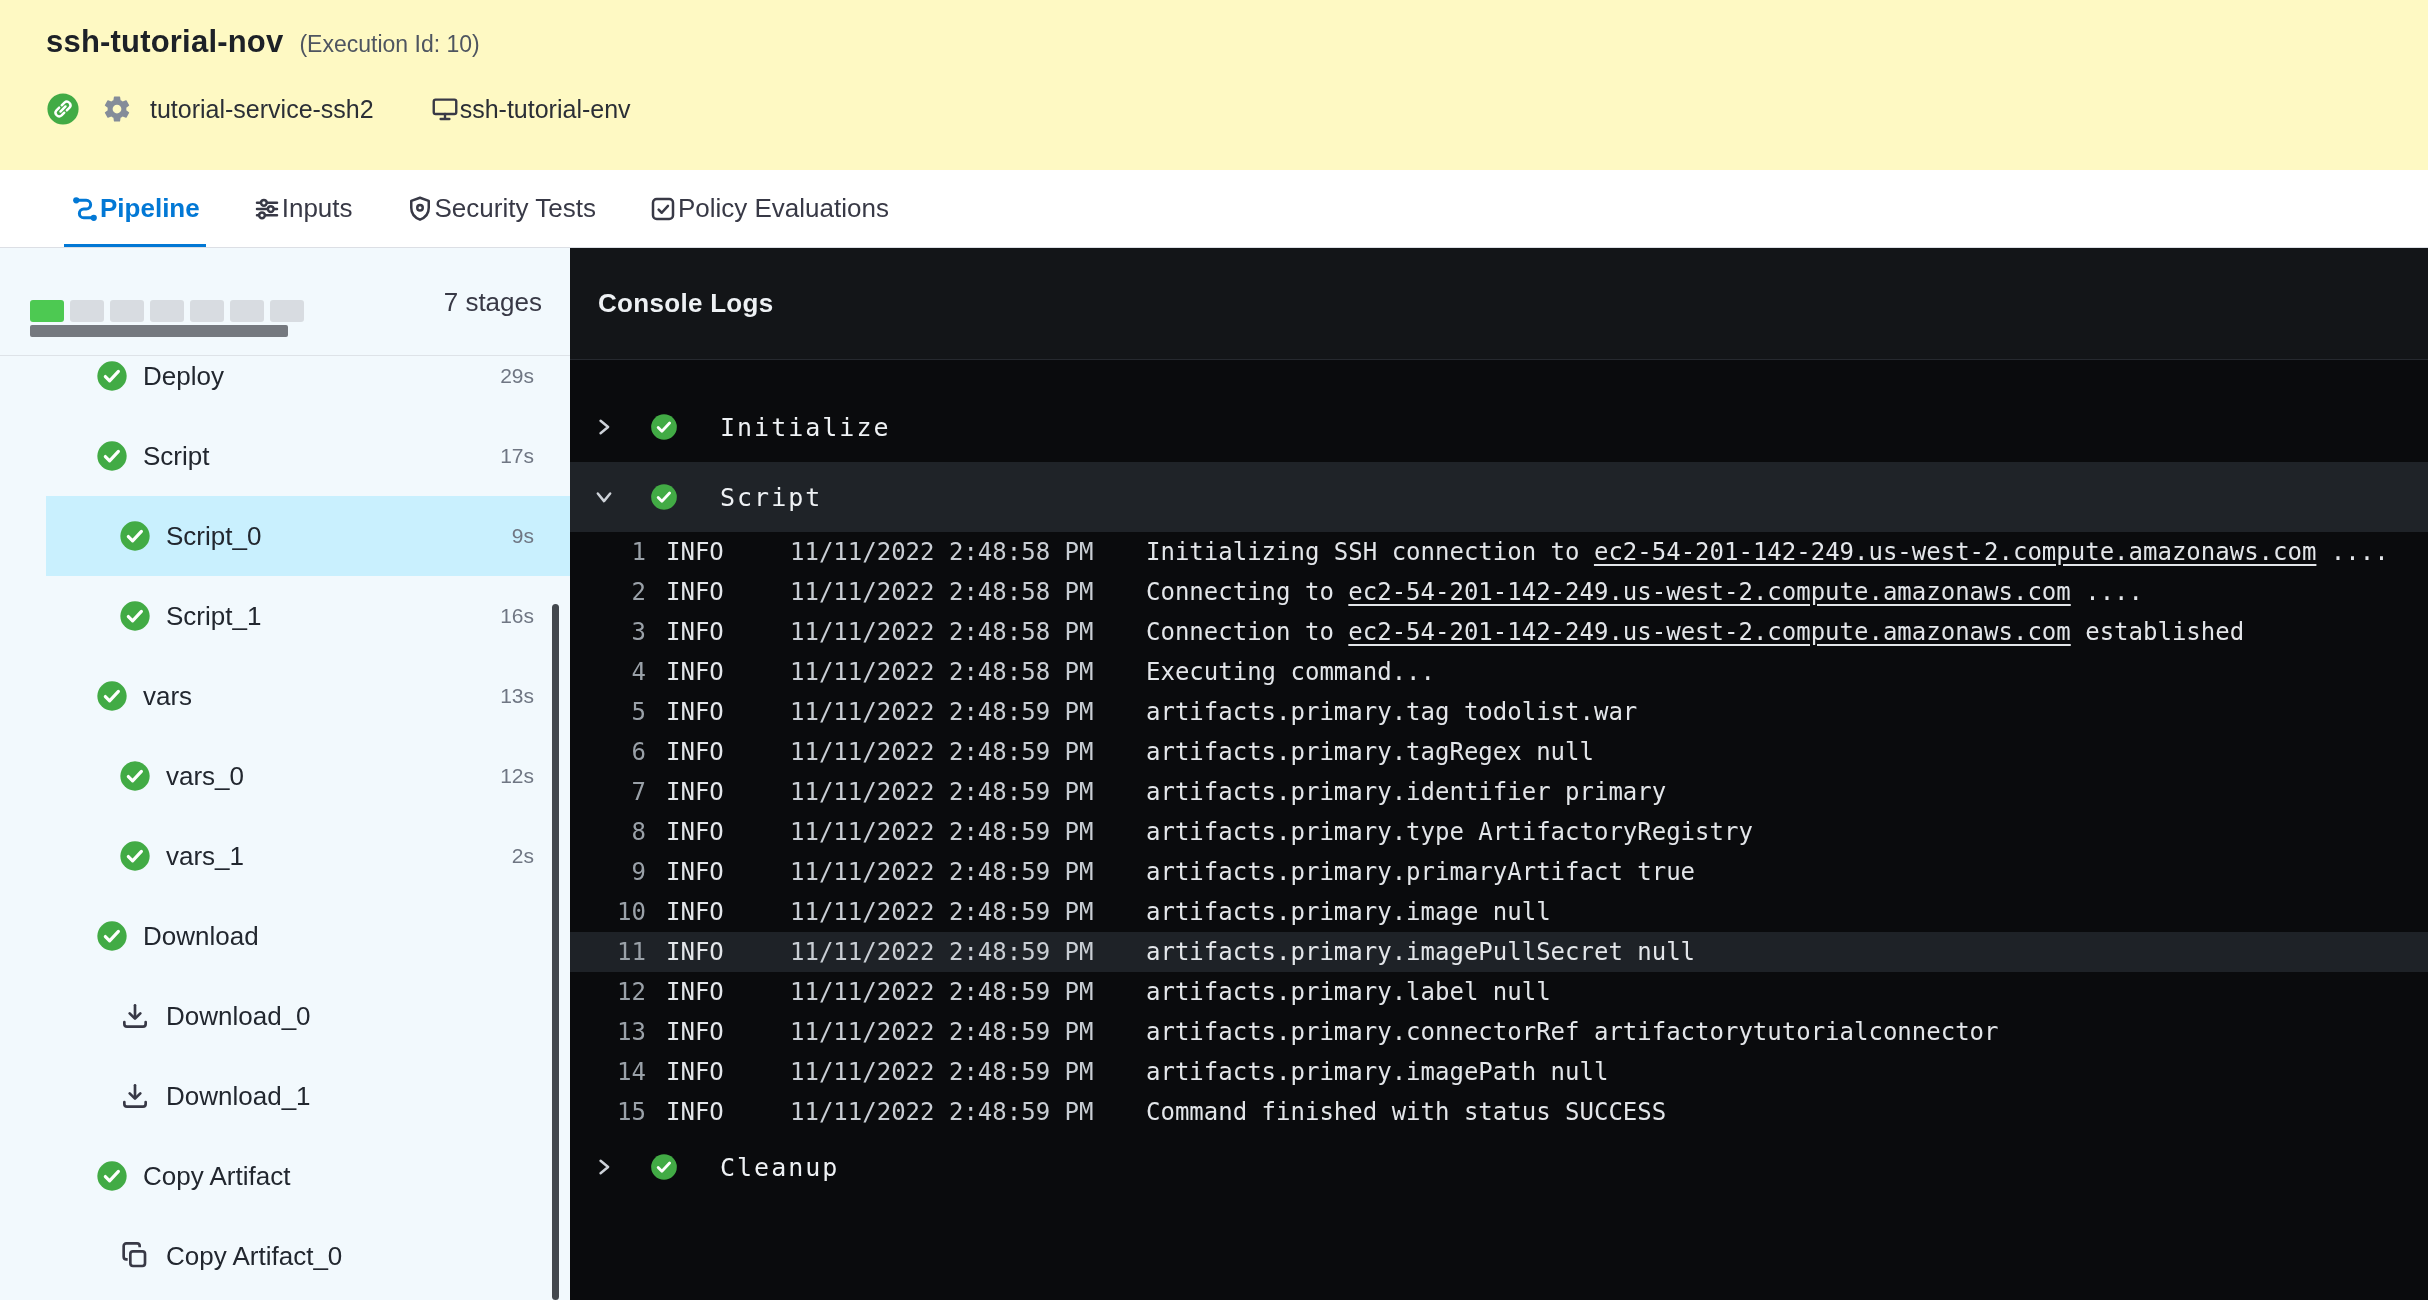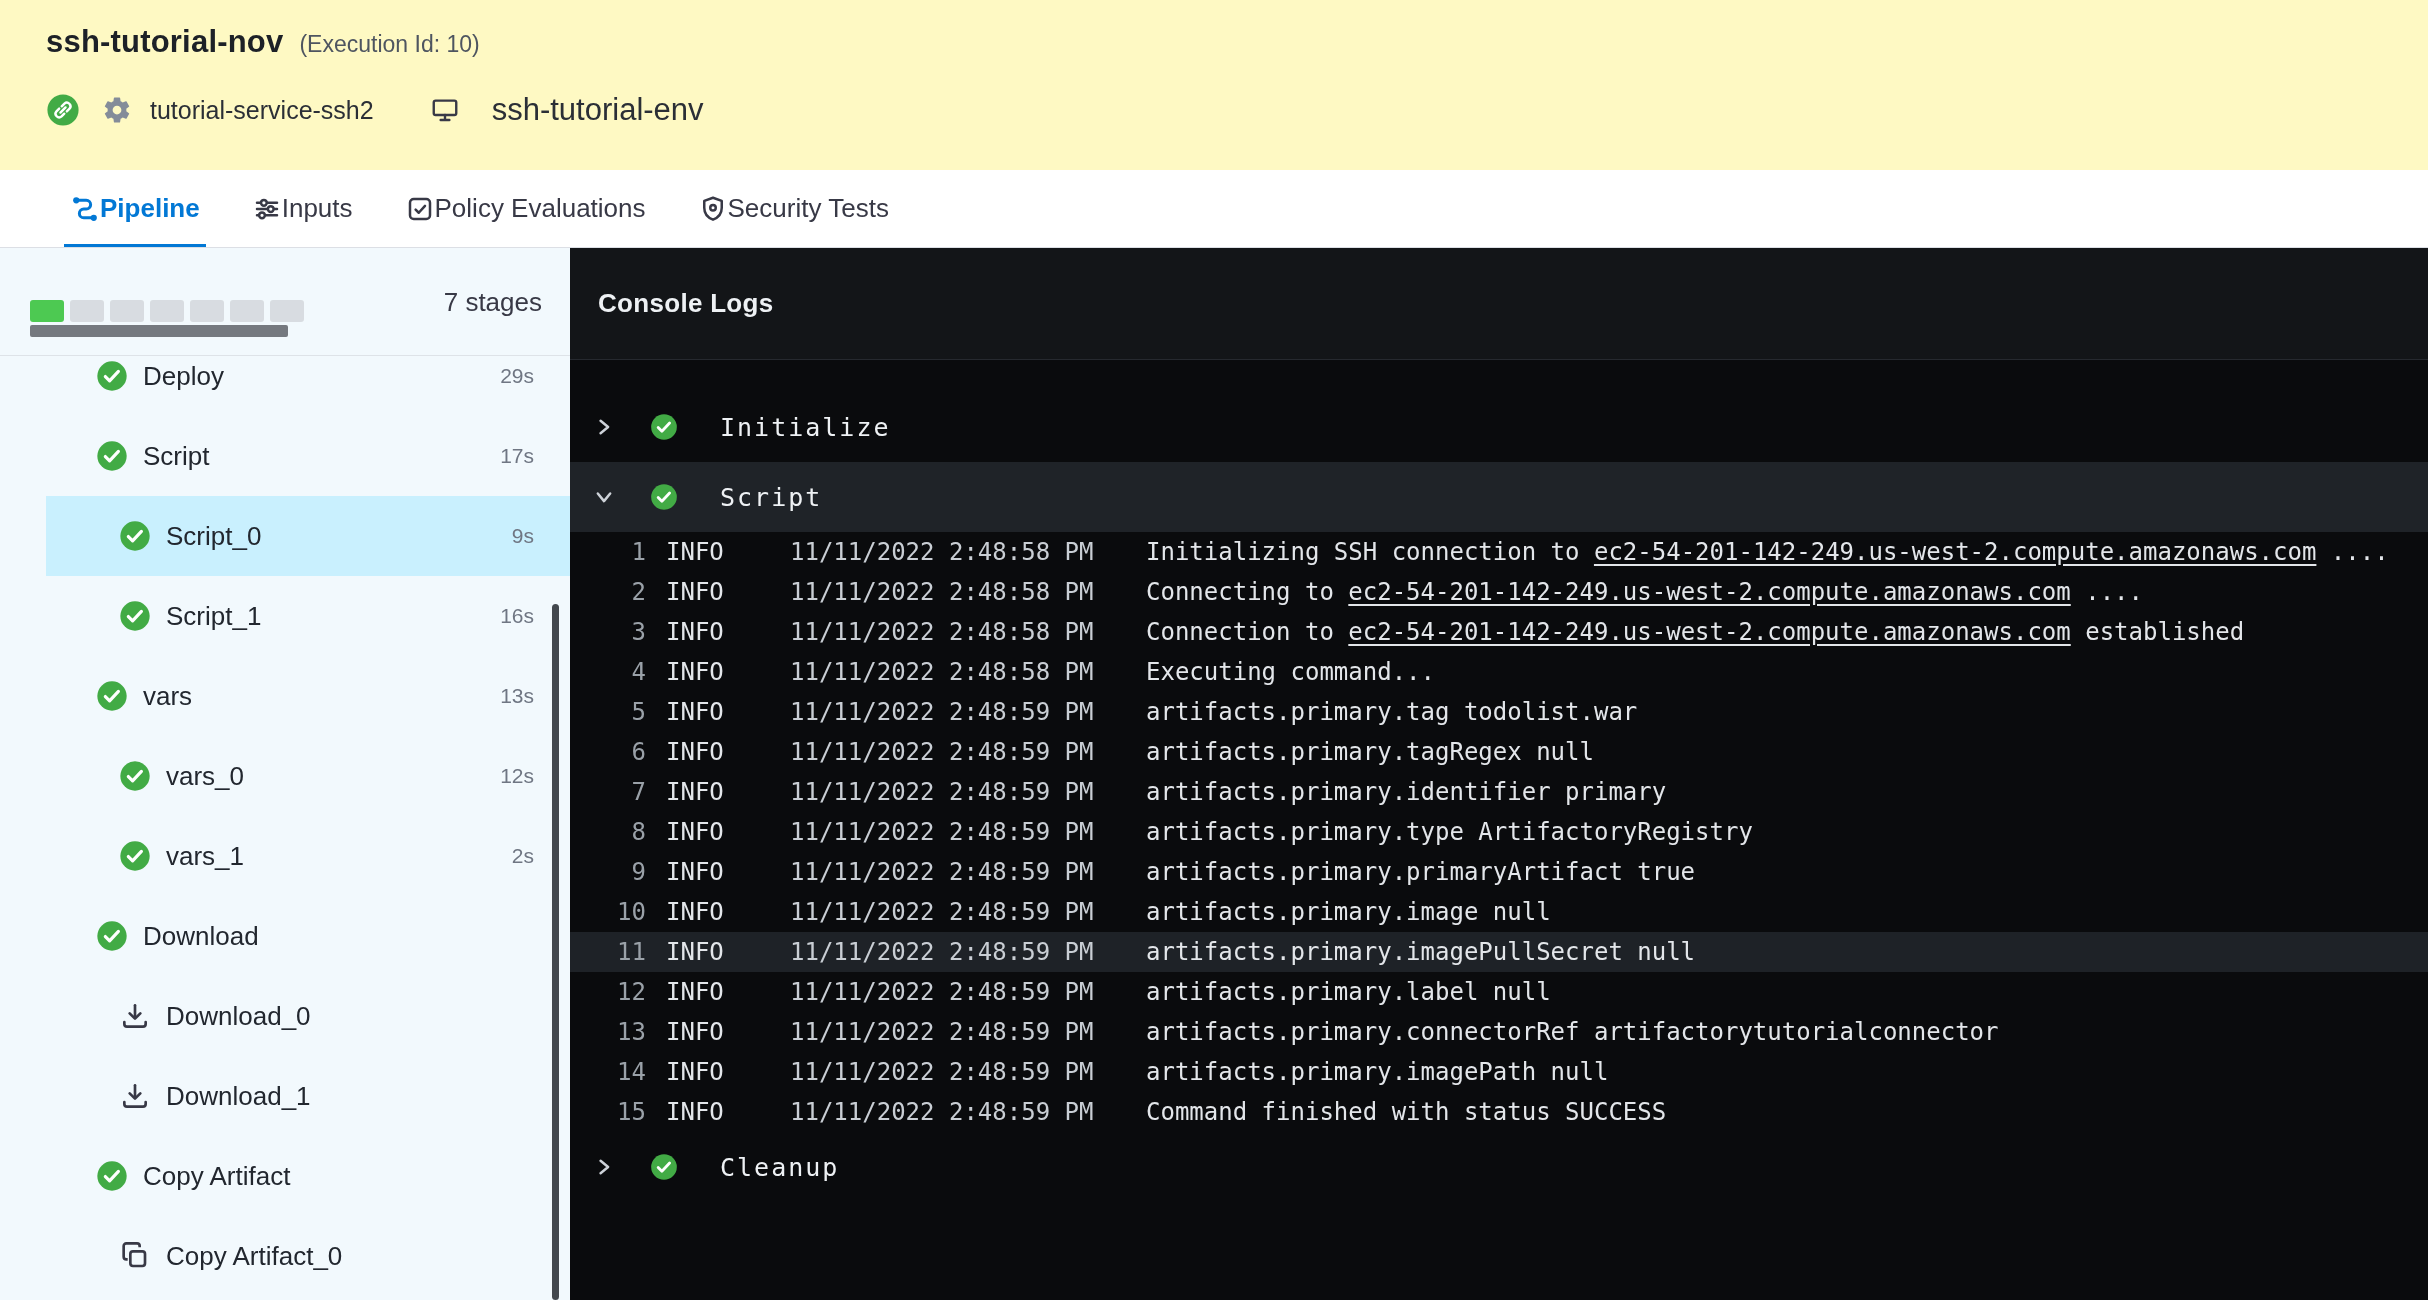--- a/index.html
+++ b/index.html
@@ -16,21 +16,21 @@
   
   .topbar { height: 170px; padding: 24px 0 0 46px; background: #fef9c3; }
   .title-row { display: flex; align-items: baseline; gap: 16px; height: 44px; }
   .page-title { font-size: 31px; font-weight: 700; color: #1d2127; letter-spacing: .2px; }
   .exec-id { font-size: 23px; color: #4e5560; }
   .meta-row { margin-top: 24px; display: flex; align-items: center; }
   .svc-health { width: 34px; height: 34px; }
   .gear { width: 30px; height: 30px; margin-left: 22px; }
   .svc-name { font-size: 25px; margin-left: 18px; color: #2b2f36; }
   .env-icon { width: 30px; height: 30px; margin-left: 56px; }
-  .env-name { font-size: 31px; margin-left: 32px; color: #2b2f36; }
+  .env-name { font-size: 25px; margin-left: 0; color: #2b2f36; }
 
   
   .tabs { height: 78px; display: flex; align-items: stretch; padding-left: 70px; gap: 52px;
           border-bottom: 1px solid #dcdfe5; background: #fff; }
   .tab { display: flex; align-items: center; font-size: 26px; color: #383946;
          position: relative; cursor: pointer; }
   .tab .tab-icon { width: 30px; height: 30px; display: inline-flex; }
   .tab.active { color: var(--c-accent); font-weight: 700; }
   .tab.active::after { content: ""; position: absolute; left: -6px; right: -6px; bottom: 0;
                        height: 3px; background: var(--c-accent); }
@@ -137,35 +137,35 @@
             <path d="M4 7h16M4 12h16M4 17h16"></path>
             <circle cx="9.5" cy="7" r="2.3" fill="#ffffff"></circle>
             <circle cx="15" cy="12" r="2.3" fill="#ffffff"></circle>
             <circle cx="8" cy="17" r="2.3" fill="#ffffff"></circle>
           </svg>
         </span>
         <span class="tab-label">Inputs</span>
       </div>
       <div class="tab">
         <span class="tab-icon icon">
+          <svg viewBox="0 0 24 24" fill="none" stroke="#383946" stroke-width="2" stroke-linejoin="round">
+            <path d="M12 3l7 2.5v5.5c0 4.5-3 8-7 9.5-4-1.5-7-5-7-9.5V5.5L12 3z"></path>
+            <circle cx="12" cy="11" r="2.2"></circle>
+          </svg>
+        </span>
+        <span class="tab-label">Security Tests</span>
+      </div>
+      <div class="tab">
+        <span class="tab-icon icon">
           <svg viewBox="0 0 24 24" fill="none" stroke="#383946" stroke-width="2" stroke-linecap="round" stroke-linejoin="round">
             <rect x="4" y="4" width="16" height="16" rx="3"></rect>
             <path d="M8.5 12.5l2.5 2.5 5-5.5"></path>
           </svg>
         </span>
         <span class="tab-label">Policy Evaluations</span>
-      </div>
-      <div class="tab">
-        <span class="tab-icon icon">
-          <svg viewBox="0 0 24 24" fill="none" stroke="#383946" stroke-width="2" stroke-linejoin="round">
-            <path d="M12 3l7 2.5v5.5c0 4.5-3 8-7 9.5-4-1.5-7-5-7-9.5V5.5L12 3z"></path>
-            <circle cx="12" cy="11" r="2.2"></circle>
-          </svg>
-        </span>
-        <span class="tab-label">Security Tests</span>
       </div>
     </nav>
 
   <div class="content">
 
     <aside class="sidebar">
       <div class="progress-panel">
         <div class="segments">
             <div class="seg done"></div>
             <div class="seg"></div>

